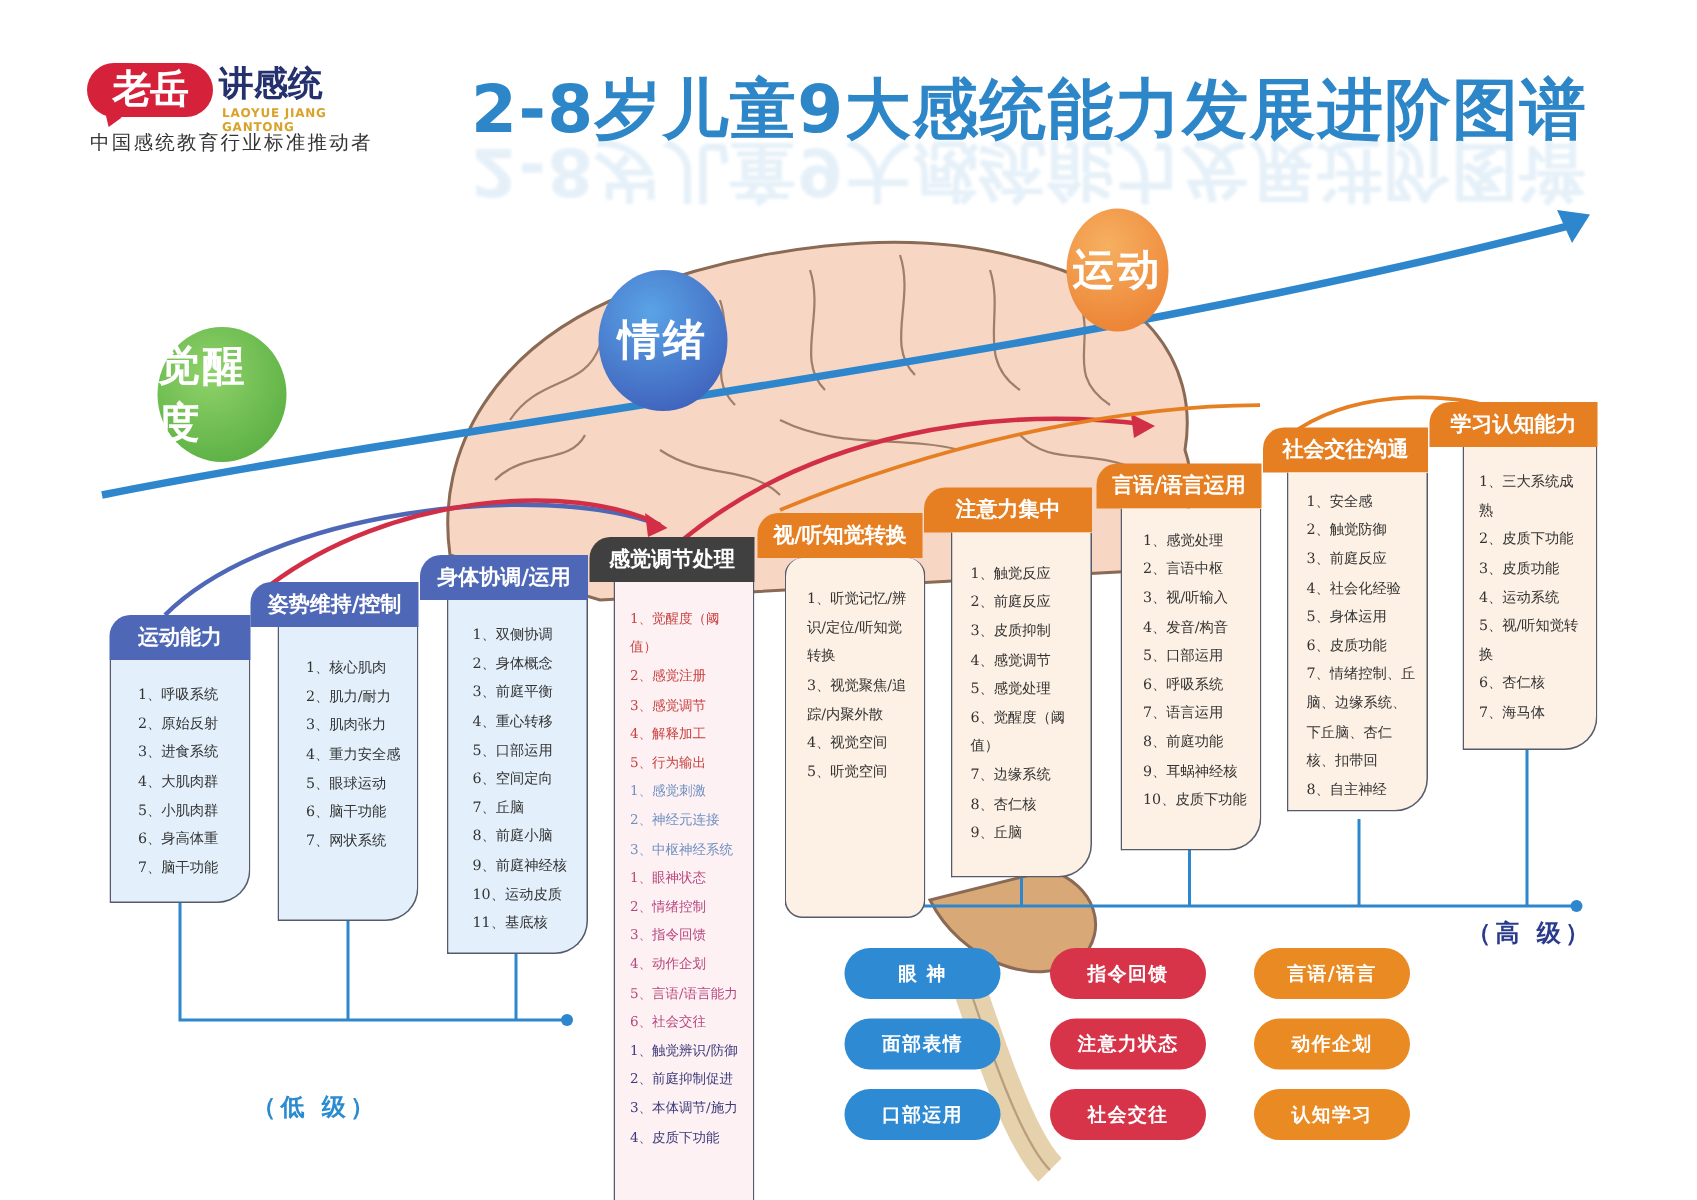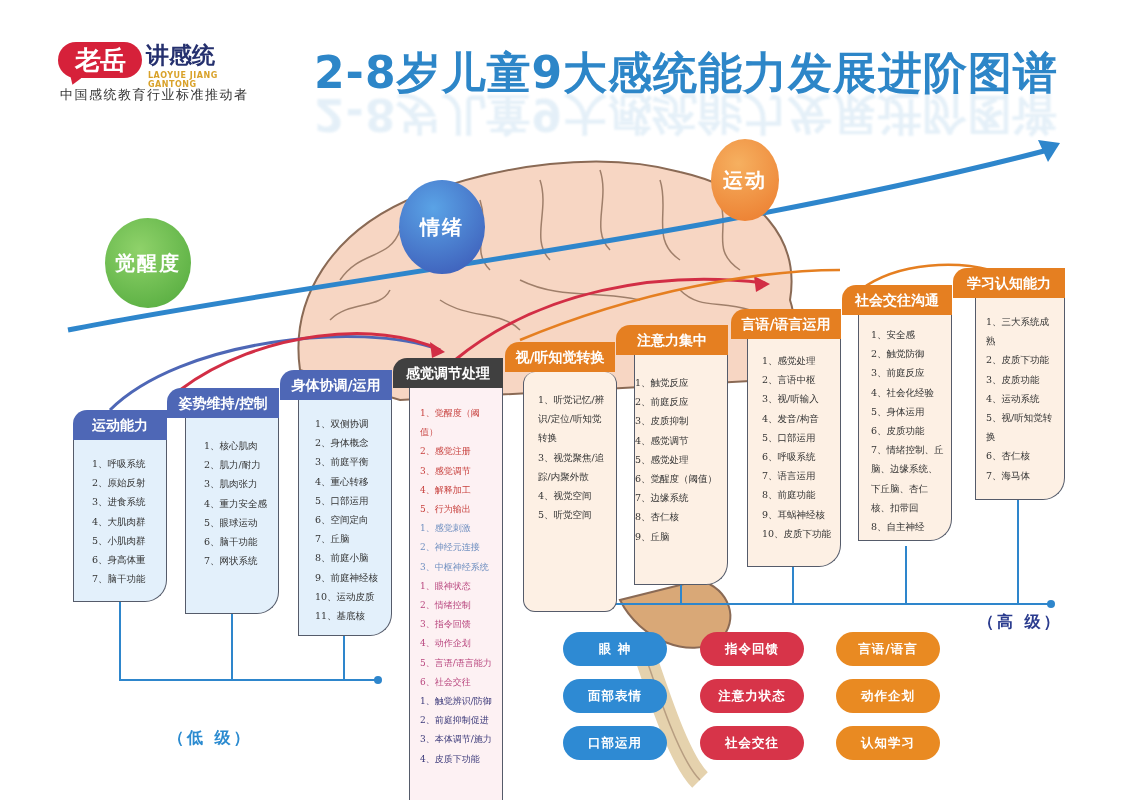--- a/index.html
+++ b/index.html
@@ -15,21 +15,21 @@
   .logo-slogan { position: absolute; left: 2px; top: 48px; font-size: 13px; color: #333; letter-spacing: 1.5px; white-space: nowrap; }
 
   
   .title { position: absolute; left: 314px; top: 44px; font-size: 44px; font-weight: bold; color: #2d86c8; letter-spacing: 1px; white-space: nowrap; }
   .title-reflect { position: absolute; left: 314px; top: 84px; font-size: 44px; font-weight: bold; color: #2d86c8; opacity: 0.12; transform: scaleY(-1); letter-spacing: 1px; white-space: nowrap; filter: blur(1px); }
 
   
   svg.bg { position: absolute; left: 0; top: 0; width: 1131px; height: 800px; }
 
   
-  .bubble { position: absolute; border-radius: 50%; color: #fff; font-weight: bold; font-size: 20px; display: flex; align-items: center; justify-content: center; letter-spacing: 2px; }
+  .bubble { position: absolute; border-radius: 50%; color: #fff; font-weight: bold; font-size: 28px; display: flex; align-items: center; justify-content: center; letter-spacing: 2px; }
   .b-green { left: 105px; top: 218px; width: 86px; height: 90px; background: radial-gradient(circle at 40% 35%, #8fd26a, #4fa83a); }
   .b-blue { left: 399px; top: 180px; width: 86px; height: 94px; background: radial-gradient(circle at 40% 30%, #5aa3e6, #3a55b4); }
   .b-orange { left: 711px; top: 139px; width: 68px; height: 82px; background: radial-gradient(circle at 40% 30%, #f6b060, #eb7a2c); }
 
   
   .card { position: absolute; }
   .card-head { position: absolute; left: 0; top: 0; height: 30px; color: #fff; font-weight: bold; font-size: 14px; line-height: 30px; text-align: center; border-radius: 14px 0 0 0; white-space: nowrap; }
   .card-body { position: absolute; border: 1.5px solid #555b6a; border-top: none; border-radius: 0 0 22px 0; padding: 14px 6px 8px 14px; font-family: "DejaVu Serif", "Liberation Serif", serif; font-size: 9.5px; color: #333; }
   .card-body .item { line-height: 19.2px; }
   .blue .card-head { background: #4e67b6; }
@@ -187,21 +187,21 @@
   <div class="card-body" style="top:30px; left:18px; width:94px; height:240px; padding-left:14px; padding-top:18px;border-radius:12px;">
     <div class="item">1、听觉记忆/辨识/定位/听知觉转换</div>
     <div class="item">3、视觉聚焦/追踪/内聚外散</div>
     <div class="item">4、视觉空间</div>
     <div class="item">5、听觉空间</div>
   </div>
 </div>
 
 <div class="card orange" style="left:616px; top:325px;">
   <div class="card-head" style="width:112px;">注意力集中</div>
-  <div class="card-body" style="top:30px; left:18px; width:94px; height:230px; padding-left:0; padding-top:18px;">
+  <div class="card-body" style="top:30px; left:18px; width:94px; height:230px; padding-left:12px; padding-top:18px;">
     <div class="item">1、触觉反应</div>
     <div class="item">2、前庭反应</div>
     <div class="item">3、皮质抑制</div>
     <div class="item">4、感觉调节</div>
     <div class="item">5、感觉处理</div>
     <div class="item">6、觉醒度（阈值）</div>
     <div class="item">7、边缘系统</div>
     <div class="item">8、杏仁核</div>
     <div class="item">9、丘脑</div>
   </div>

